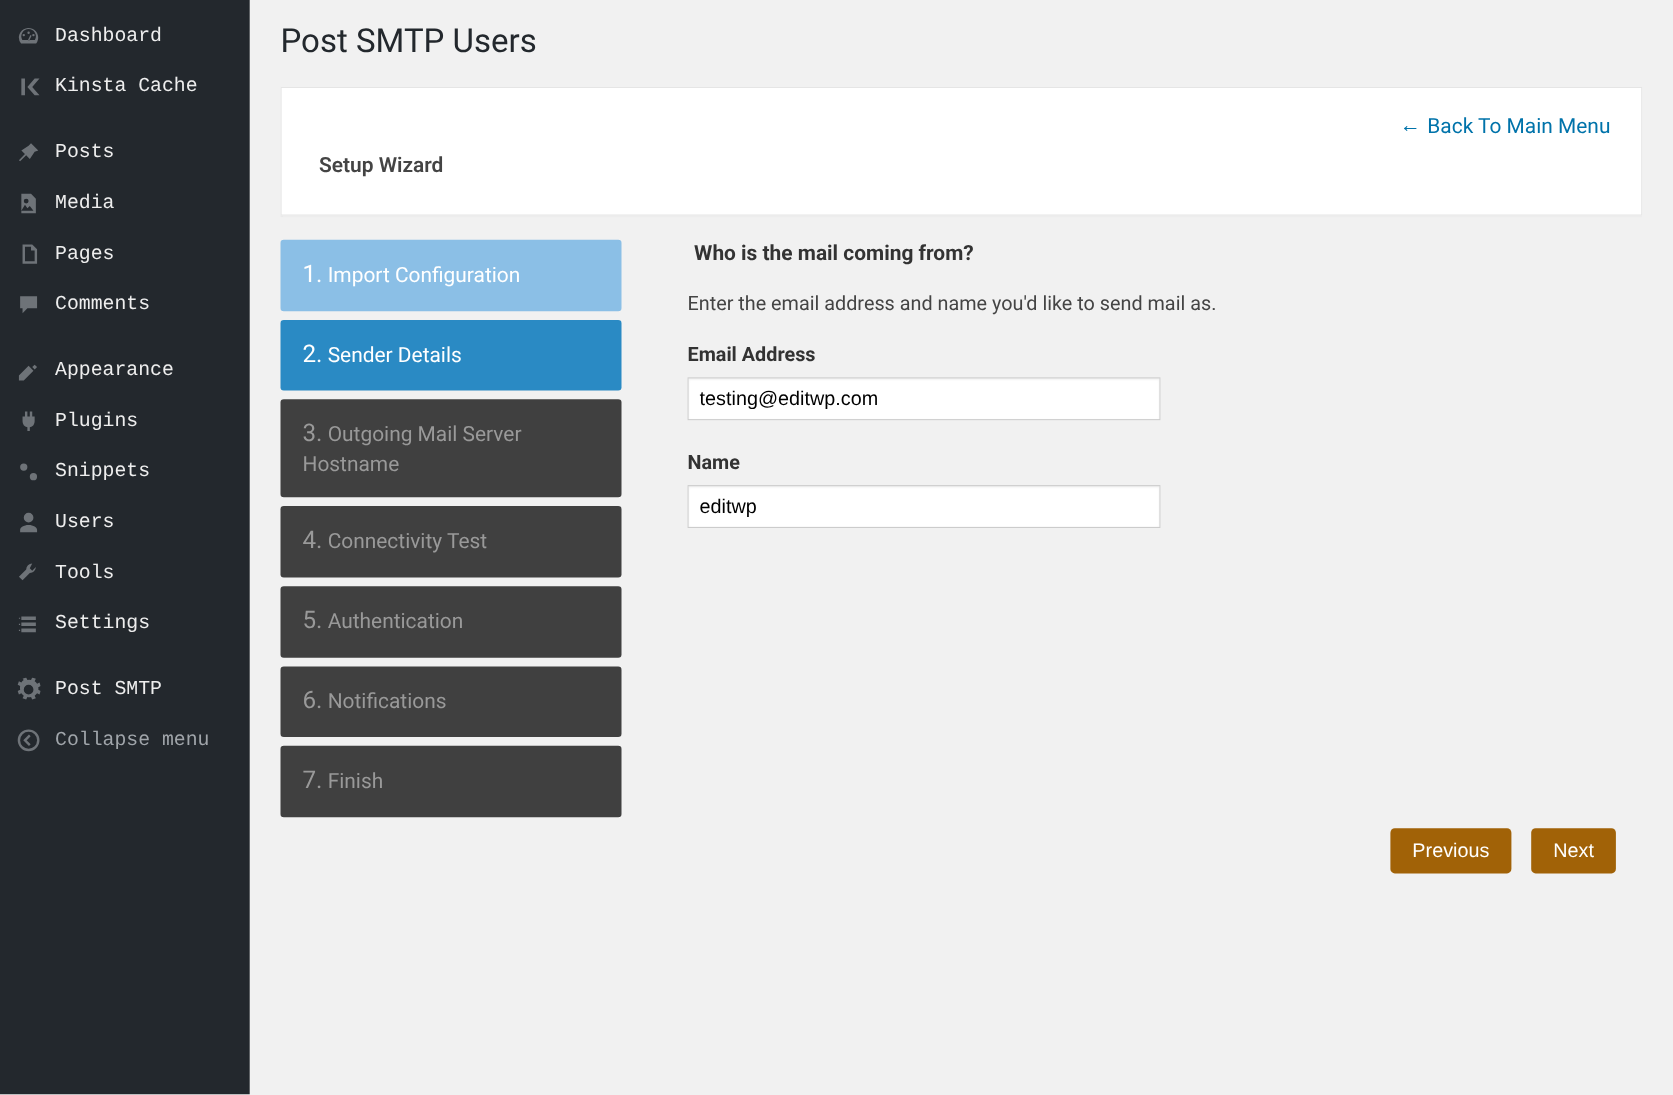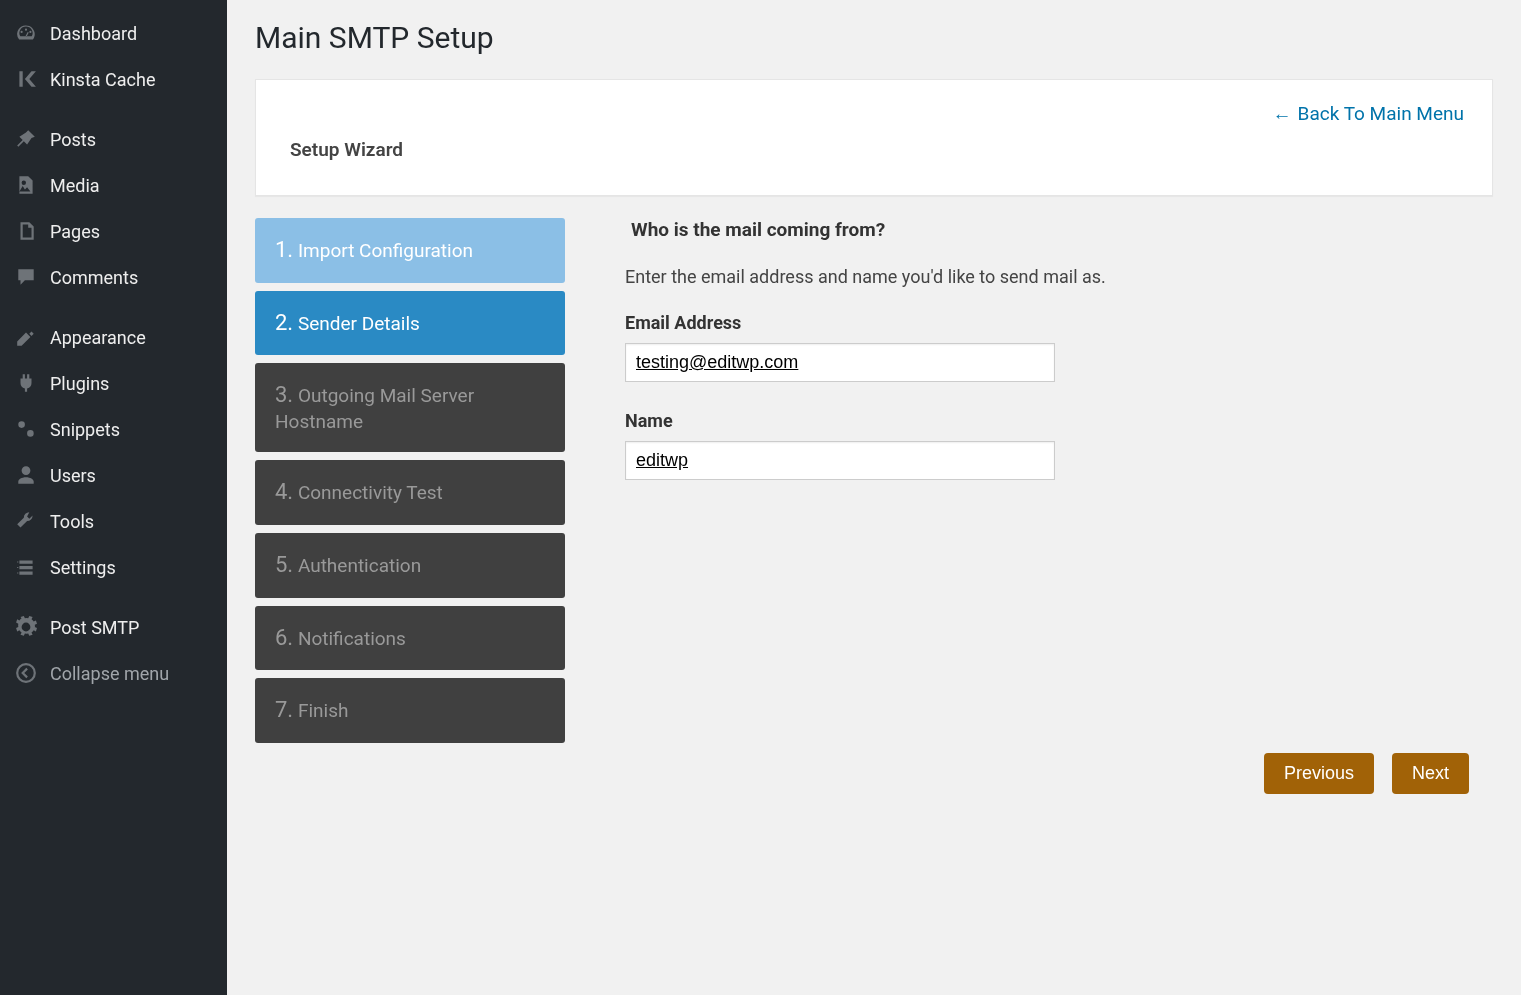--- a/index.html
+++ b/index.html
@@ -1,17 +1,17 @@
 <!DOCTYPE html>
 <html><head>
 <meta charset="utf-8">
 <style>
 * { box-sizing: border-box; margin: 0; padding: 0; }
 body { font-family: -apple-system, BlinkMacSystemFont, "Segoe UI", Roboto, sans-serif; background: #f1f1f1; display: flex; height: 995px; width: 1521px; overflow: hidden; }
-.sidebar { width: 227px; background: #23282d; color: #eee; display: flex; flex-direction: column; padding-top: 10px; }
+.sidebar { width: 227px; background: #23282d; color: #eee; display: flex; flex-direction: column; padding-top: 10px; font-family: Liberation Mono, monospace; }
 .sidebar-item { display: flex; align-items: center; padding: 11px 14px; cursor: pointer; color: #eee; font-size: 18px; }
 .sidebar-item .icon { width: 24px; height: 24px; margin-right: 12px; display: inline-flex; align-items: center; justify-content: center; opacity: 0.6; }
 .sidebar-item .icon svg { width: 22px; height: 22px; fill: #a0a5aa; }
 .sidebar-sep { height: 14px; }
 .collapse { color: #a0a5aa; }
 .main { flex: 1; padding: 20px 28px; overflow: auto; }
 .page-title { font-size: 30px; font-weight: 400; color: #23282d; margin-bottom: 24px; }
 .card { background: #fff; border: 1px solid #e5e5e5; padding: 28px 34px 34px 34px; margin-bottom: 22px; position: relative; box-shadow: 0 1px 1px rgba(0,0,0,0.04); }
 .card-title { font-size: 19px; font-weight: 600; color: #444; margin-top: 30px; }
 .back-link { color: #0073aa; font-size: 19px; text-decoration: none; display: inline-flex; align-items: center; gap: 6px; position: absolute; top: 22px; right: 28px; }
@@ -20,21 +20,21 @@
 .step { padding: 18px 20px; background: #404040; color: #999; font-size: 19px; border-radius: 3px; cursor: default; line-height: 1.3; }
 .step .num { font-size: 22px; }
 .step.done { background: #8bbfe6; color: #fff; }
 .step.current { background: #2a8ac4; color: #fff; }
 .step.done, .step.current { cursor: pointer; }
 .content { flex: 1; padding-right: 20px; }
 .q-title { font-size: 19px; font-weight: 700; color: #333; margin-bottom: 22px; margin-left: 6px; }
 .desc { font-size: 18px; color: #444; margin-bottom: 22px; line-height: 1.5; }
 .desc em { font-style: italic; }
 .field-label { font-size: 18px; font-weight: 700; color: #333; margin-bottom: 10px; display: block; }
-.field-input { width: 430px; padding: 8px 10px; font-size: 18px; border: 1px solid #ccc; background: #fff; box-shadow: inset 0 1px 2px rgba(0,0,0,0.07); margin-bottom: 28px; text-decoration: underline; }
+.field-input { width: 430px; padding: 8px 10px; font-size: 18px; border: 1px solid #ccc; background: #fff; box-shadow: inset 0 1px 2px rgba(0,0,0,0.07); margin-bottom: 28px; }
 .buttons { display: flex; justify-content: flex-end; gap: 18px; padding: 10px 24px 0 0; }
 .btn { background: #a16207; color: #fff; border: none; padding: 10px 20px; font-size: 18px; border-radius: 4px; cursor: pointer; }
 </style>
 </head>
 <body>
 
 <div class="sidebar">
   <div class="sidebar-item">
     <span class="icon">
         <svg viewBox="0 0 20 20">
@@ -147,21 +147,21 @@
         <svg viewBox="0 0 20 20">
           <circle cx="10" cy="10" r="8" fill="none" stroke="#a0a5aa" stroke-width="2"></circle>
           <path d="M11 6l-4 4 4 4" fill="none" stroke="#a0a5aa" stroke-width="2"></path>
         </svg>
       </span>
     <span>Collapse menu</span>
   </div>
 </div>
 
 <div class="main">
-  <h1 class="page-title">Main SMTP Setup</h1>
+  <h1 class="page-title">Post SMTP Users</h1>
 
   <div class="card">
     <a class="back-link">
       <span>←</span>
       <span>Back To Main Menu</span>
     </a>
     <div class="card-title">Setup Wizard</div>
   </div>
 
   <div class="wizard-area">

